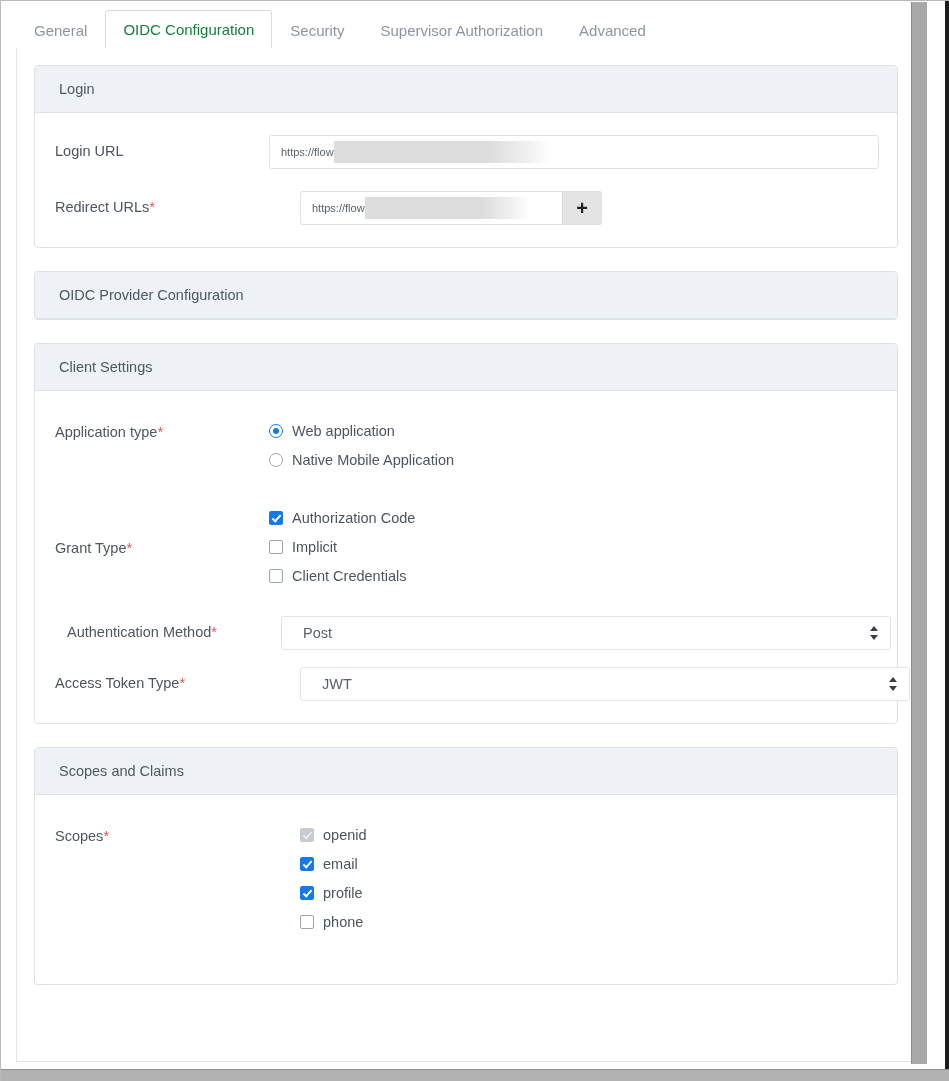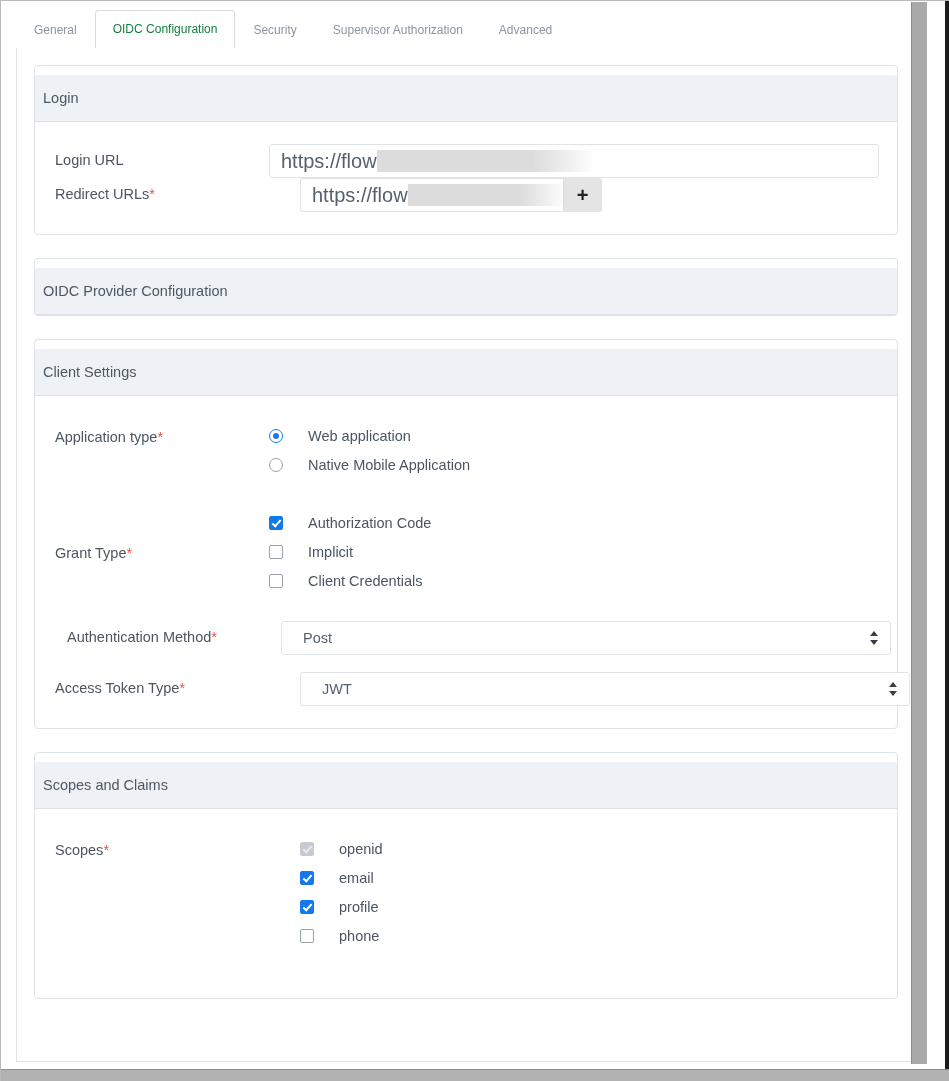--- a/index.html
+++ b/index.html
@@ -73,21 +73,21 @@
     left: 14px;
     top: 9px;
     width: 900px;
     height: 38px;
     display: flex;
     align-items: flex-end;
     border-bottom: 1px solid #d6dbe0;
     box-sizing: border-box;
   }
   .tab {
-    font-size: 12px;
+    font-size: 15px;
     color: #8a95a3;
     padding: 9px 17px 9px 17px;
     line-height: 19px;
     box-sizing: border-box;
     border: 1px solid transparent;
     border-bottom: none;
     margin-bottom: -1px;
     cursor: pointer;
     white-space: nowrap;
   }
@@ -117,35 +117,35 @@
   
   .panel {
     border: 1px solid #dde2e8;
     border-radius: 4px;
     background: #ffffff;
     margin-bottom: 23px;
   }
   .panel-header {
     background: #eef2f6;
     border-bottom: 1px solid #dde2e8;
-    padding: 15px 8px;
+    padding: 15px 24px;
     font-size: 14.5px;
     color: #4d5862;
     border-top-left-radius: 3px;
     border-top-right-radius: 3px;
-    margin-top: 9px;
   }
   .panel-body {
     padding: 22px 20px 22px 20px;
   }
 
   
   .form-row {
     display: flex;
     align-items: flex-start;
+    margin-bottom: 22px;
   }
   .form-row:last-child { margin-bottom: 0; gap: 31px; }
   .form-label {
     width: 214px;
     flex: 0 0 214px;
     font-size: 14.5px;
     color: #4c5561;
     padding-top: 8px;
     box-sizing: border-box;
   }
@@ -156,21 +156,21 @@
   .text-input {
     position: relative;
     height: 34px;
     border: 1px solid #dfe3e8;
     border-radius: 3px;
     background: #ffffff;
     box-sizing: border-box;
     display: flex;
     align-items: center;
     padding-left: 11px;
-    font-size: 20px;
+    font-size: 11px;
     color: #55616e;
     overflow: hidden;
   }
   .text-input.full { width: 610px; }
   .redact {
     display: inline-block;
     height: 22px;
     margin-left: 0px;
     background: linear-gradient(to right,
        #dcdcdc 0%, #dcdcdc 72%, #eeeeee 88%, #fdfdfd 100%);
@@ -244,21 +244,21 @@
   
   .opt-list { padding-top: 3px; }
   .opt {
     display: flex;
     align-items: center;
     height: 29px;
     font-size: 14.5px;
     color: #4a5562;
     cursor: pointer;
   }
-  .opt .lbl { margin-left: 25px; }
+  .opt .lbl { margin-left: 9px; }
 
   .radio {
     width: 14px; height: 14px;
     border-radius: 50%;
     border: 1px solid #9aa3ae;
     box-sizing: border-box;
     background: #ffffff;
     position: relative;
     flex: 0 0 14px;
   }

